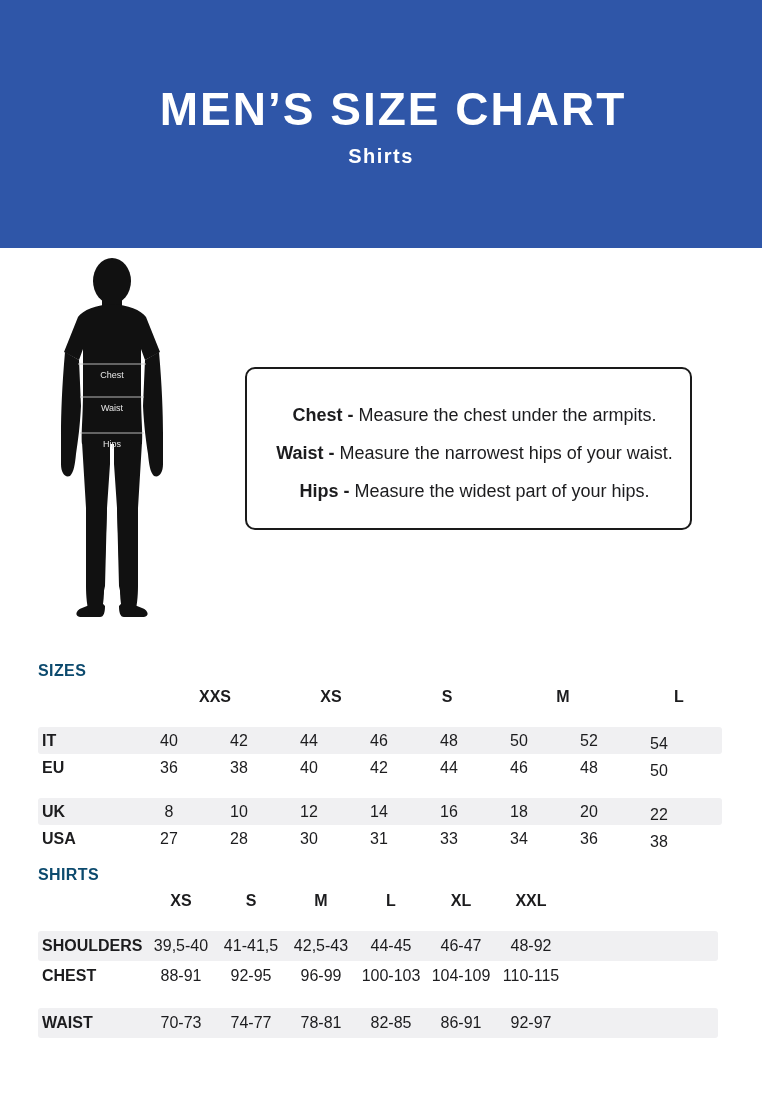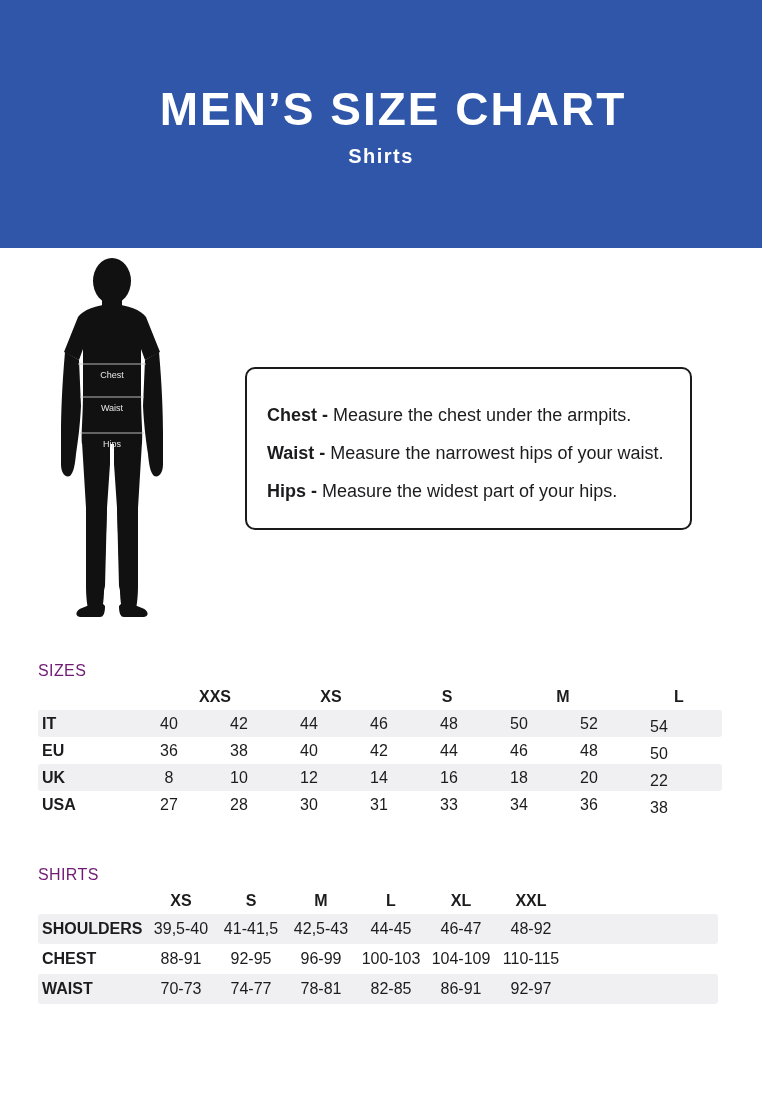--- a/index.html
+++ b/index.html
@@ -13,29 +13,29 @@
   .banner .sub { margin-top:10px; color:#ffffff; font-size:20px; font-weight:700; letter-spacing:1.5px; }
 
   
   .figure-wrap { position:absolute; left:52px; top:256px; width:128px; height:368px; }
   .figure-wrap svg { width:100%; height:100%; display:block; }
   .m-line { stroke:#c9c9c9; stroke-width:0.9; }
   .m-label { fill:#e6e6e6; font-size:9px; font-family:"Liberation Sans",sans-serif; text-anchor:middle; }
 
   
   .infobox { position:absolute; left:245px; top:367px; width:447px; height:163px; background:#ffffff;
-             border:2px solid #1a1a1a; border-radius:10px; padding:27px 8px 0 20px; }
+             border:2px solid #1a1a1a; border-radius:10px; padding:27px 8px 0 20px;text-align:center; }
   .infobox .row { height:38px; line-height:38px; font-size:18px; white-space:nowrap; }
   .infobox .term { font-weight:700; }
 
   
-  .sec-title { position:absolute; font-size:16px; font-weight:400; letter-spacing:0.4px; color:#701a75; }
+  .sec-title { position:absolute; font-size:16px; font-weight:700; letter-spacing:0.4px; color:#0c4a6e; }
   .grid-table { position:absolute; }
   .trow { display:grid; align-items:center; }
-  .trow.stripe { background:#f0f0f2; border-radius:3px; }
+  .trow.stripe { background:#f0f0f2; border-radius:3px;margin-top:17px; }
   .cell { text-align:center; font-size:16px; color:#1c1c1e; }
   .cell.lab { text-align:left; font-weight:700; padding-left:4px; }
   .cell.hdr { font-weight:700; }
   .cell.drop { transform:translateY(3px); }
 
   
   #sizes-title { left:38px; top:662px; }
   #sizes-table { left:38px; top:684px; width:684px; }
   #sizes-table .trow { grid-template-columns:96px repeat(8,70px) 1fr; height:27px; }
   #sizes-table .trow.head { height:26px;gap:46px; }

